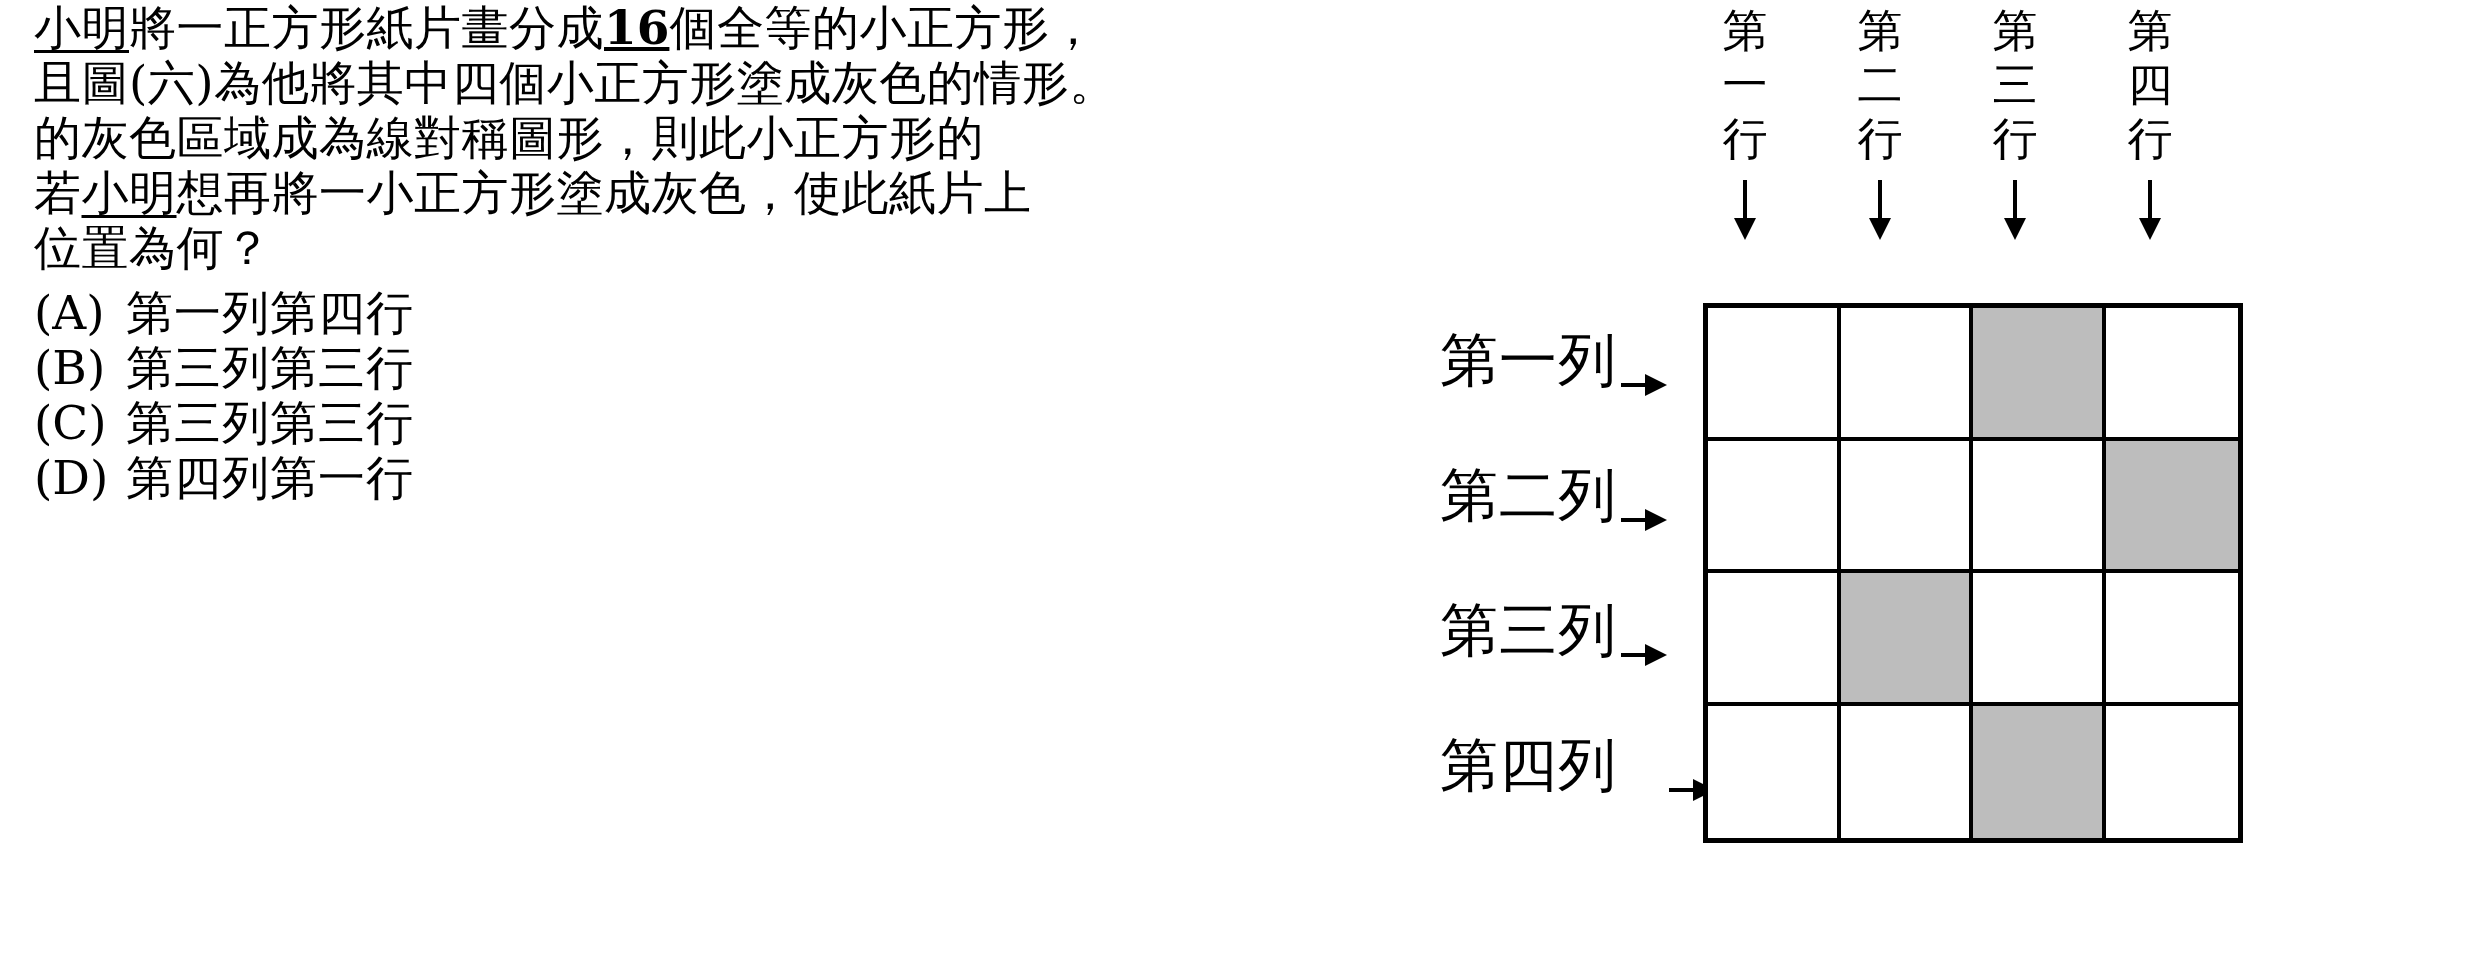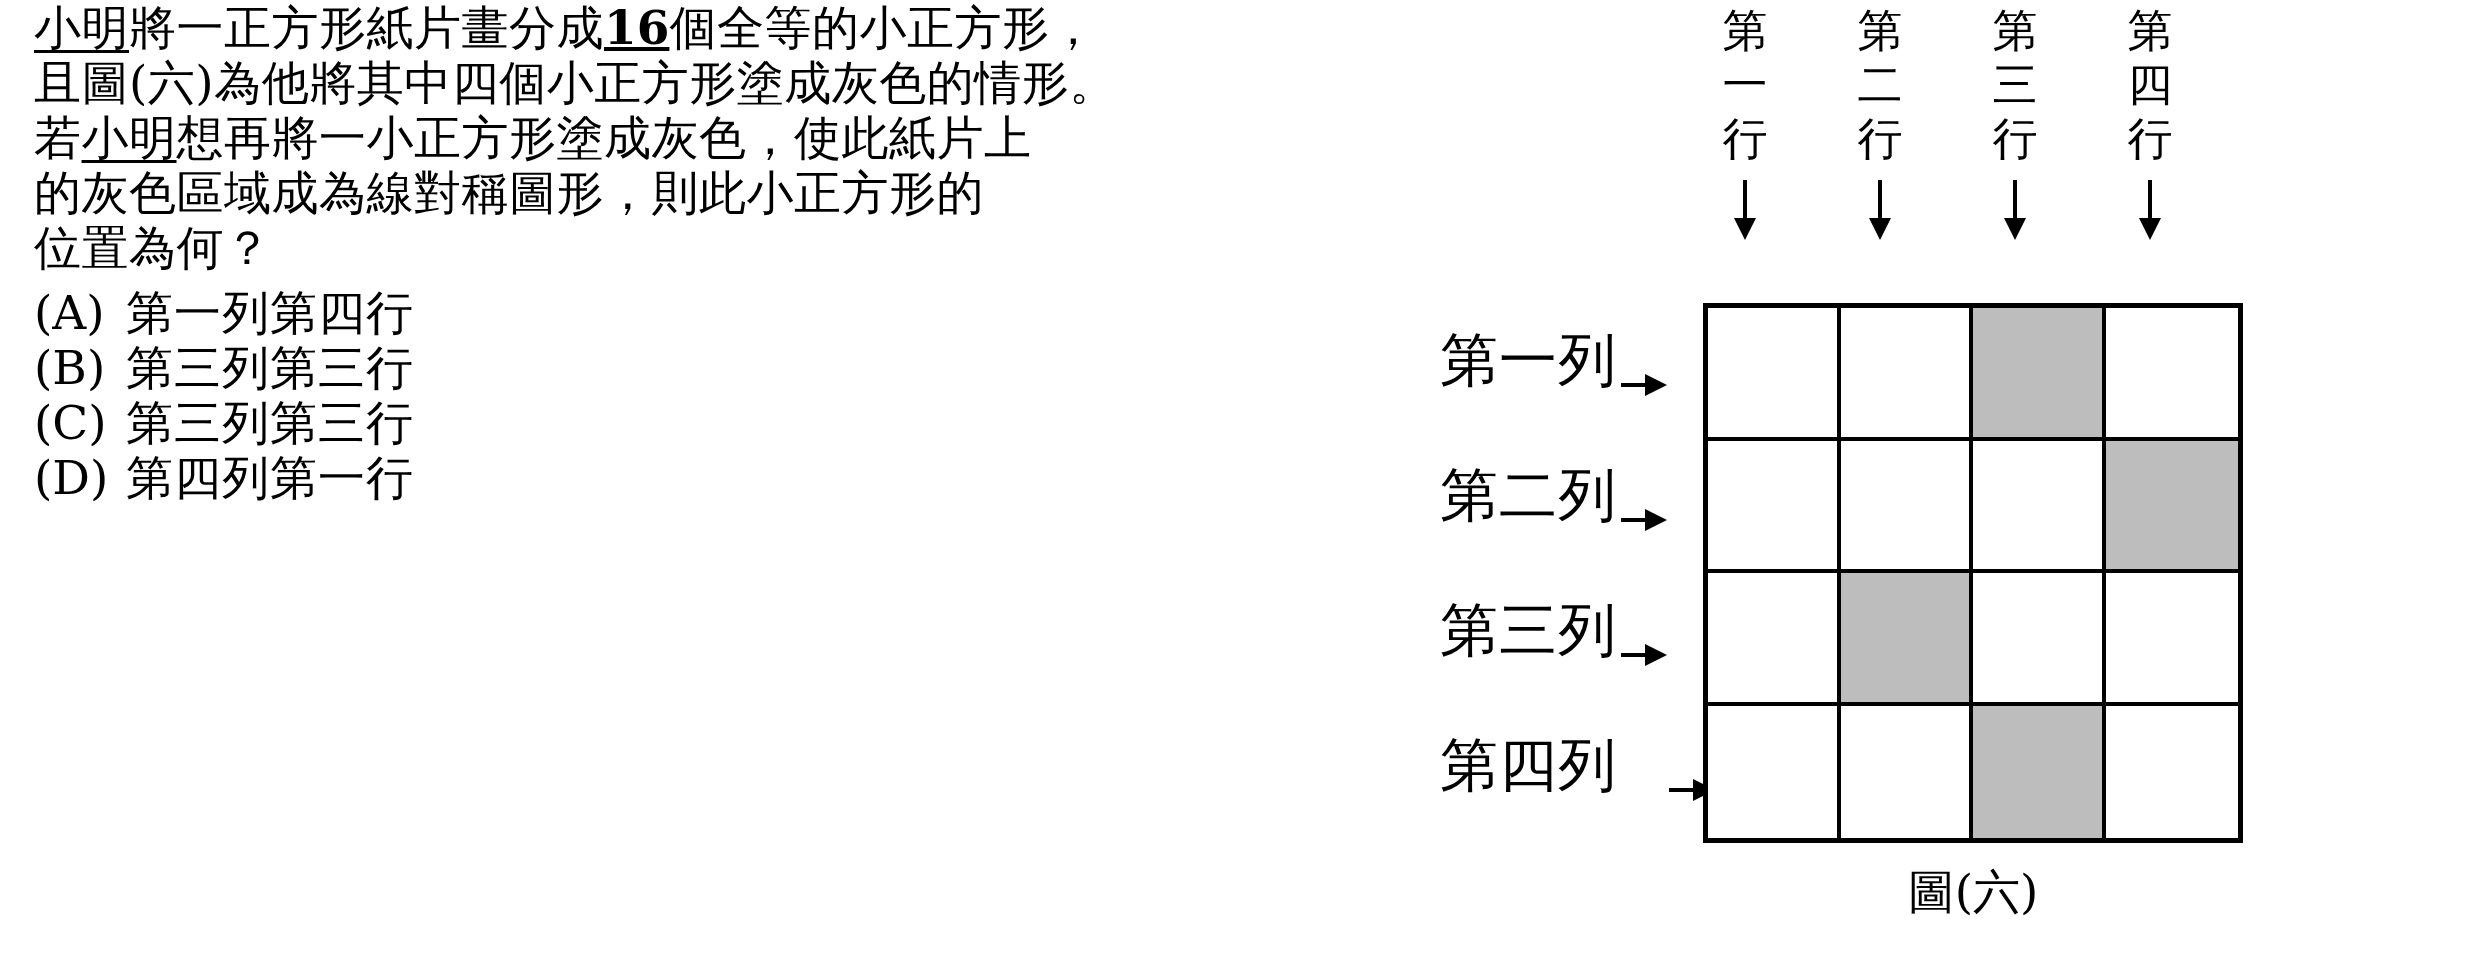--- a/index.html
+++ b/index.html
@@ -154,22 +154,22 @@
     line-height: 60px;
   }
 </style>
 </head>
 <body>
 
 <div id="question-panel">
   <div id="question-body">
       <div class="qline"><span class="underlined">小明</span><span>將一正方形紙片畫分成</span><span class="bold-num">16</span><span>個全等的小正方形，</span></div>
       <div class="qline"><span>且圖(六)為他將其中四個小正方形塗成灰色的情形。</span></div>
+      <div class="qline"><span>的灰色區域成為線對稱圖形，則此小正方形的</span></div>
       <div class="qline"><span>若</span><span class="underlined">小明</span><span>想再將一小正方形塗成灰色，使此紙片上</span></div>
-      <div class="qline"><span>的灰色區域成為線對稱圖形，則此小正方形的</span></div>
       <div class="qline"><span>位置為何？</span></div>
     </div>
   <div id="options">
       <div class="option-row"><span class="opt-key">(A)</span><span class="opt-text">第一列第四行</span></div>
       <div class="option-row"><span class="opt-key">(B)</span><span class="opt-text">第三列第三行</span></div>
       <div class="option-row"><span class="opt-key">(C)</span><span class="opt-text">第三列第三行</span></div>
       <div class="option-row"><span class="opt-key">(D)</span><span class="opt-text">第四列第一行</span></div>
     </div>
 </div>
 
@@ -254,14 +254,13 @@
       <div class="cell"></div>
       <div class="cell shaded"></div>
       <div class="cell"></div>
       <div class="cell last-col"></div>
       <div class="cell last-row"></div>
       <div class="cell last-row"></div>
       <div class="cell last-row shaded"></div>
       <div class="cell last-col last-row"></div>
     </div>
 
-  <div id="figure-caption">圖(六)</div>
 </div>
 
 </body></html>

